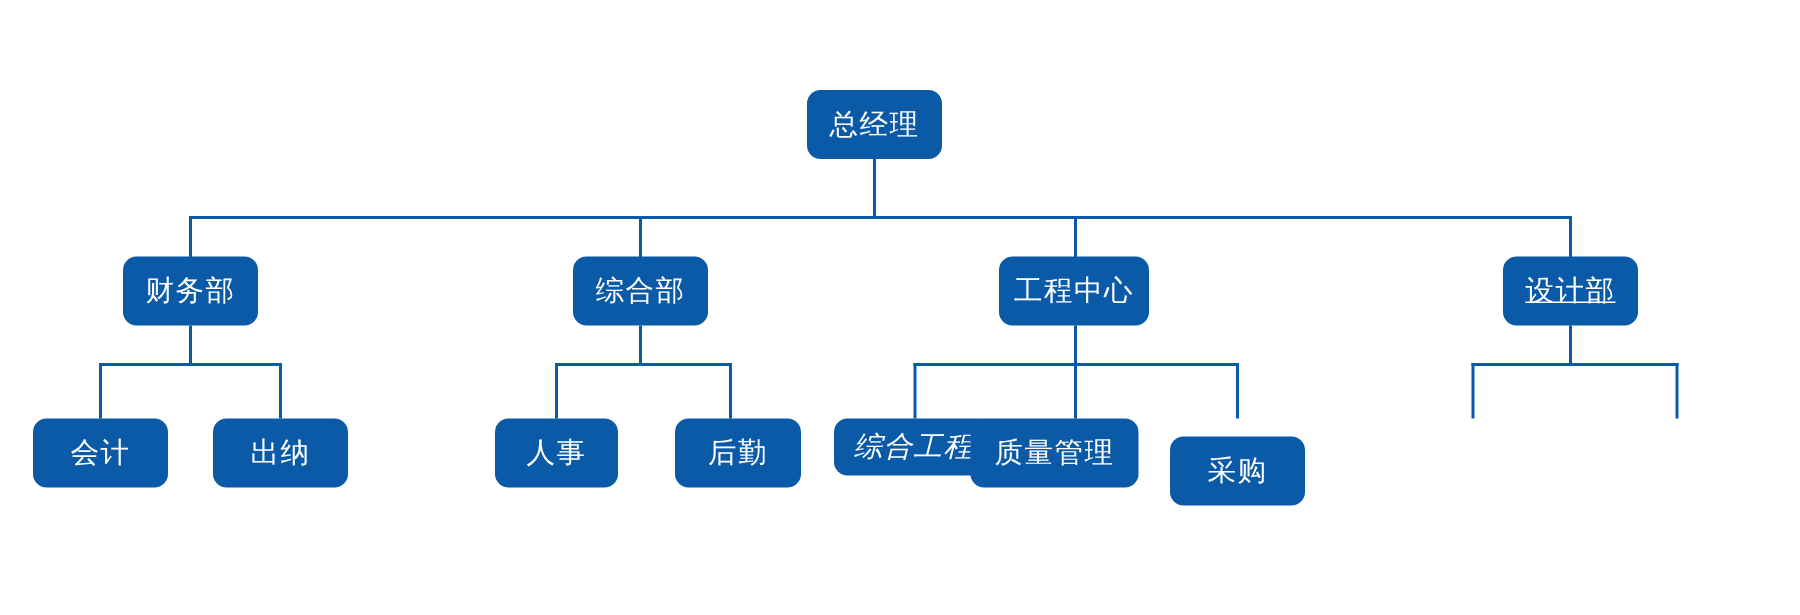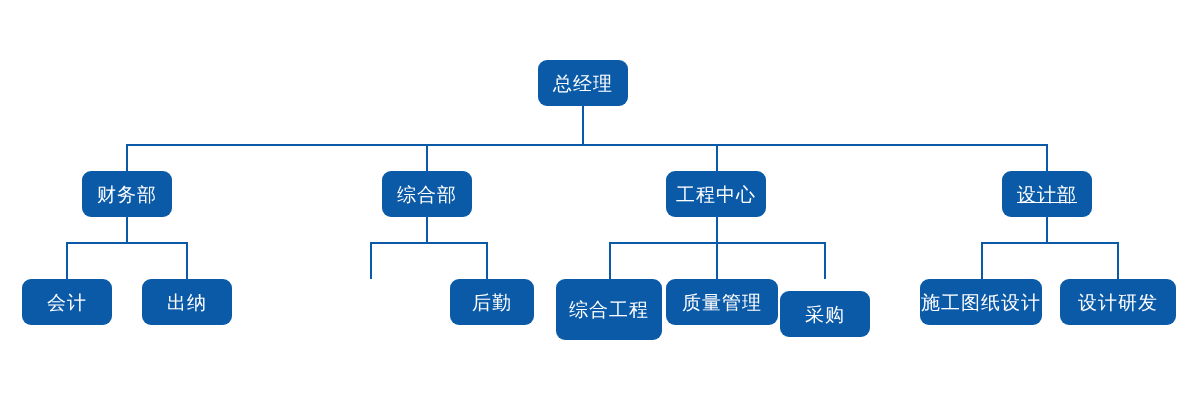--- a/index.html
+++ b/index.html
@@ -75,32 +75,31 @@
   <div class="conn v" style="left:186px; top:227px; height:37px;"></div>
 
   <div class="node" style="left:22px; top:264px; width:90px; height:46px;">会计</div>
   <div class="node" style="left:142px; top:264px; width:90px; height:46px;">出纳</div>
 
   <div class="conn v" style="left:426px; top:202px; height:26px;"></div>
   <div class="conn h" style="left:370px; top:227px; width:118px;"></div>
   <div class="conn v" style="left:370px; top:227px; height:37px;"></div>
   <div class="conn v" style="left:486px; top:227px; height:37px;"></div>
 
+  <div class="node" style="left:330px; top:264px; width:82px; height:46px;">人事</div>
   <div class="node" style="left:450px; top:264px; width:84px; height:46px;">后勤</div>
 
   <div class="conn v" style="left:716px; top:202px; height:62px;"></div>
   <div class="conn h" style="left:609px; top:227px; width:217px;"></div>
   <div class="conn v" style="left:609px; top:227px; height:37px;"></div>
   <div class="conn v" style="left:824px; top:227px; height:37px;"></div>
 
-  <div class="node" style="left:556px; top:264px; width:106px; height:61px;">综合工程</div>
-  <div class="node" style="left:666px; top:264px; width:112px; height:46px;">质量管理</div>
+  <div class="node" style="left:556px; top:264px; width:106px; height:38px;font-style:italic;">综合工程</div>
+  <div class="node" style="left:647px; top:264px; width:112px; height:46px;">质量管理</div>
   <div class="node" style="left:780px; top:276px; width:90px; height:46px;">采购</div>
 
   <div class="conn v" style="left:1046px; top:202px; height:26px;"></div>
   <div class="conn h" style="left:981px; top:227px; width:138px;"></div>
   <div class="conn v" style="left:981px; top:227px; height:37px;"></div>
   <div class="conn v" style="left:1117px; top:227px; height:37px;"></div>
 
-  <div class="node" style="left:920px; top:264px; width:122px; height:46px;">施工图纸设计</div>
-  <div class="node" style="left:1060px; top:264px; width:116px; height:46px;">设计研发</div>
 
 </div>
 
 </body></html>

